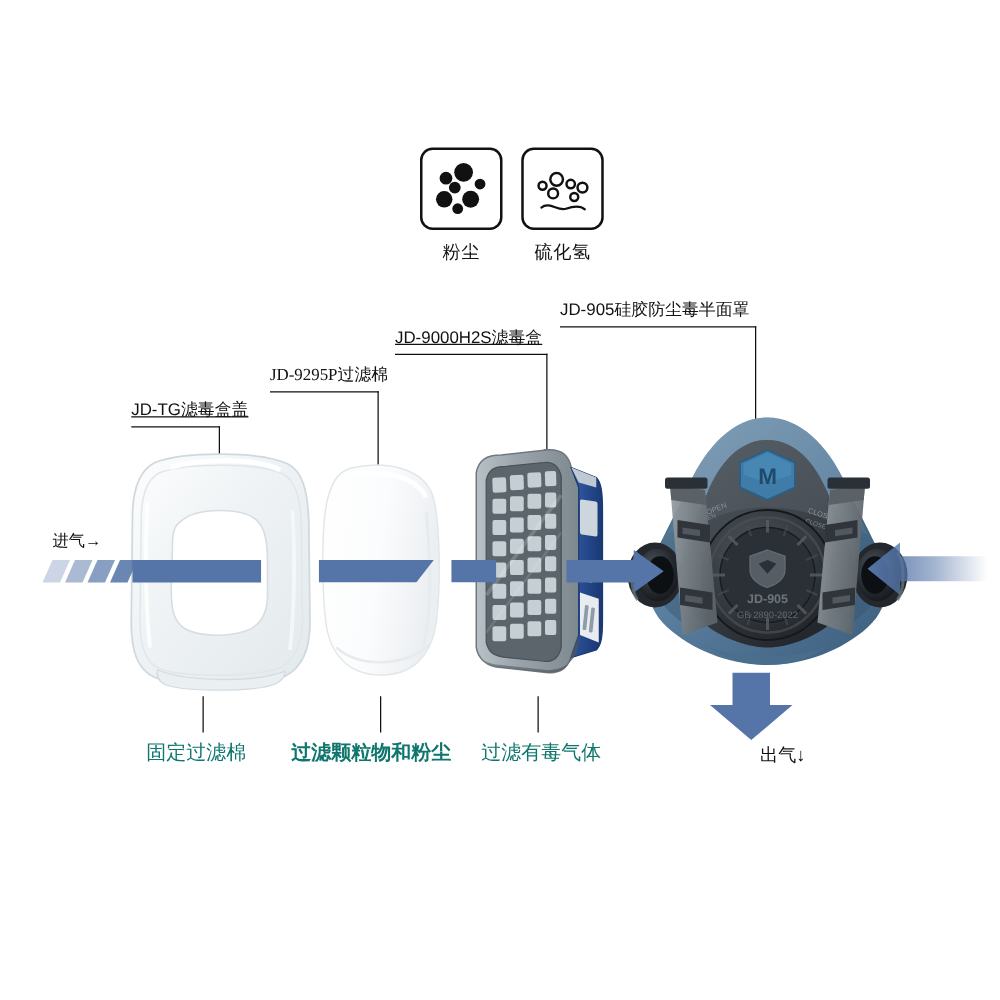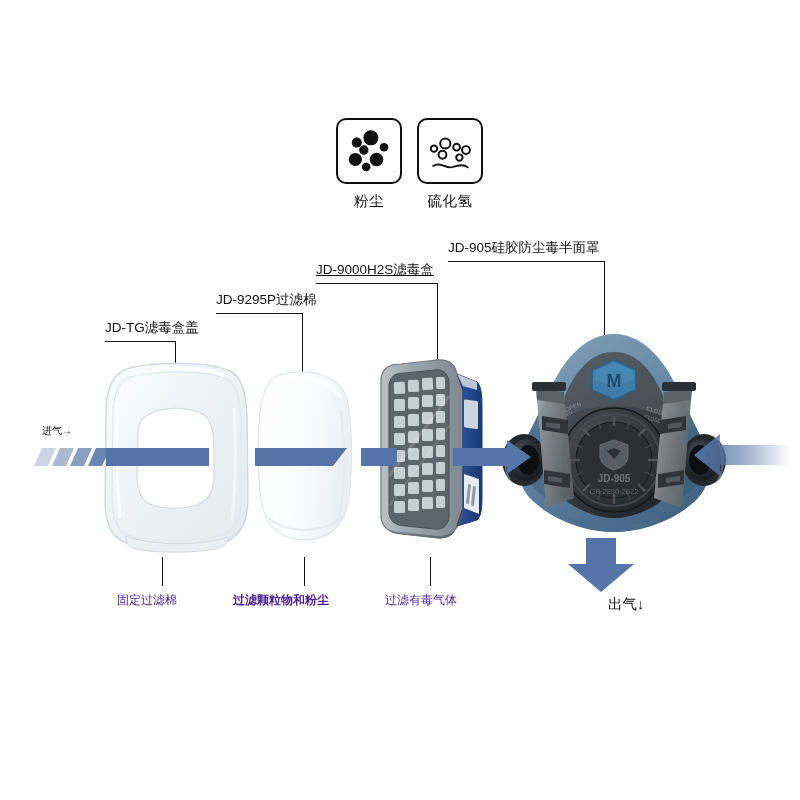--- a/index.html
+++ b/index.html
@@ -49,31 +49,31 @@
     padding-bottom: 2px;
   }
   .lh { position: absolute; height: 1px; background: #111; }
   .lv { position: absolute; width: 1px; background: #111; }
   .ldot {
     position: absolute; width: 11px; height: 11px; border-radius: 50%;
     background: #5b7aad;
   }
 
   
-  .bcap { position: absolute; font-size: 12px; color: #4c1d95; white-space: nowrap; }
+  .bcap { position: absolute; font-size: 16px; color: #0f766e; white-space: nowrap; }
   .btick { position: absolute; width: 1px; background: #111; }
 
   
   .part { position: absolute; }
 
   
   .arrow { position: absolute; }
 
   .inlabel {
-    position: absolute; font-size: 10px; color: #111; white-space: nowrap;
+    position: absolute; font-size: 13px; color: #111; white-space: nowrap;
   }
   .outlabel {
     position: absolute; font-size: 14.5px; color: #111; white-space: nowrap;
   }
 </style>
 </head>
 <body>
 
 <div id="stage">
 
@@ -120,28 +120,28 @@
   </div>
 
   <div class="leader">
     <div class="ltext" style="left:316px; top:262px;text-decoration:underline;">JD-9000H2S滤毒盒</div>
     <div class="lh" style="left:316px; top:283px; width:122px;"></div>
     <div class="lv" style="left:437px; top:283px; height:80px;"></div>
     <div class="ldot" style="left:432px; top:359px;"></div>
   </div>
 
   <div class="leader">
-    <div class="ltext" style="left:216px; top:292px;">JD-9295P过滤棉</div>
+    <div class="ltext" style="left:216px; top:292px;font-family:Liberation Serif, serif;">JD-9295P过滤棉</div>
     <div class="lh" style="left:216px; top:313px; width:87px;"></div>
     <div class="lv" style="left:302px; top:313px; height:64px;"></div>
     <div class="ldot" style="left:297px; top:373px;"></div>
   </div>
 
   <div class="leader">
-    <div class="ltext" style="left:105px; top:320px;">JD-TG滤毒盒盖</div>
+    <div class="ltext" style="left:105px; top:320px;text-decoration:underline;">JD-TG滤毒盒盖</div>
     <div class="lh" style="left:105px; top:341px; width:71px;"></div>
     <div class="lv" style="left:175px; top:341px; height:50px;"></div>
     <div class="ldot" style="left:170px; top:387px;"></div>
   </div>
 
   <div class="part" style="left:96px; top:358px; width:160px; height:196px;">
     <svg viewBox="0 0 160 196" width="160" height="196">
       <defs>
         <linearGradient id="clearA" x1="0" y1="0" x2="1" y2="1">
           <stop offset="0%" stop-color="#fdfefe"></stop>

